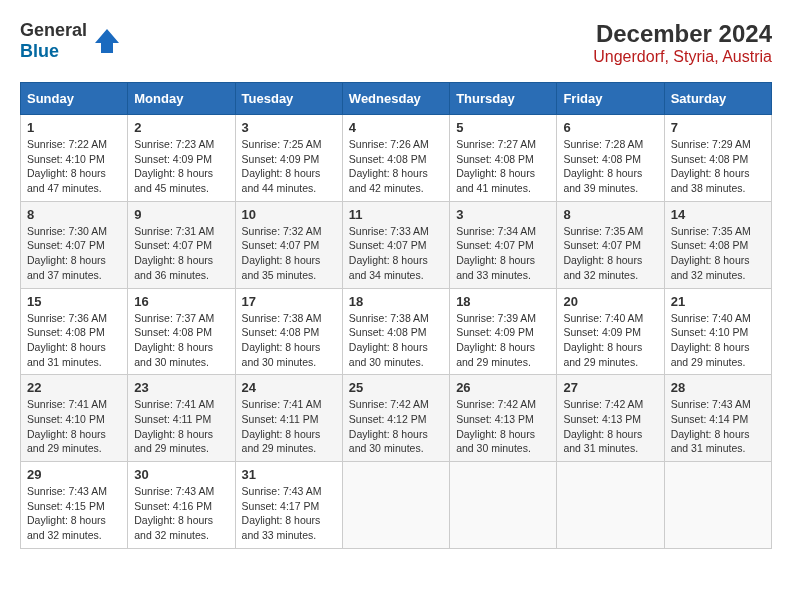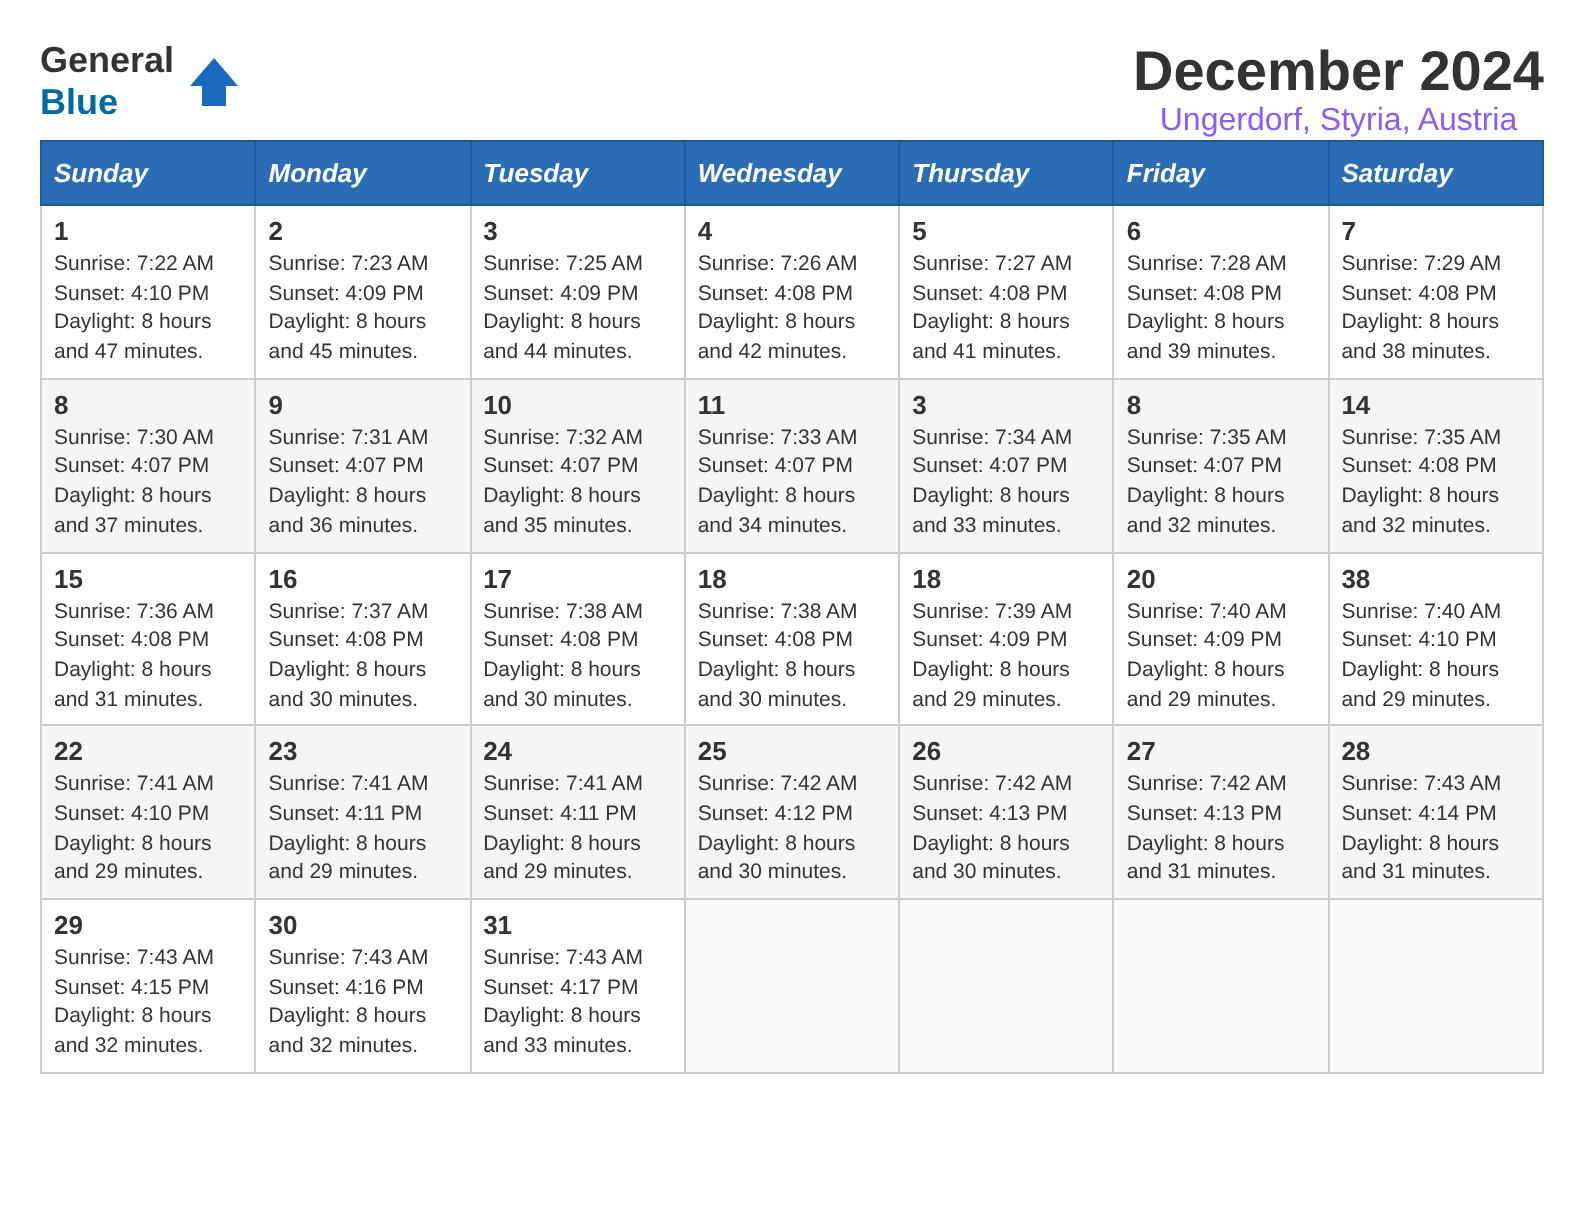--- a/index.html
+++ b/index.html
@@ -7,54 +7,54 @@
       font-family: Arial, sans-serif;
       background: #fff;
       width: 792px;
       min-height: 612px;
       padding: 20px;
     }
     .header {
       display: flex;
       justify-content: space-between;
       align-items: flex-start;
+      margin-bottom: 16px;
     }
     .logo {
       display: flex;
       align-items: center;
     }
     .logo-general { color: #333; }
     .logo-blue { color: #1a6abf; }
     .title-section {
       text-align: right;
     }
     .month-year {
-      font-size: 28px;
+      font-size: 24px;
       font-weight: bold;
       color: #333;
     }
     .location {
       font-size: 16px;
-      color: #8b5cf6;
+      color: #b91c1c;
       text-align: center;
     }
     .calendar {
       width: 100%;
       border-collapse: collapse;
       font-size: 11px;
     }
     .calendar th {
       background: #2a6db5;
       color: #fff;
       padding: 8px 6px;
       text-align: left;
       font-size: 13px;
       font-weight: bold;
       border: 1px solid #1a5a9a;
-      font-style: italic;
     }
     .calendar td {
       border: 1px solid #ccc;
       vertical-align: top;
       padding: 5px 6px;
       width: 107px;
       min-height: 80px;
       background: #fff;
     }
     .calendar tr:nth-child(even) td {
@@ -191,21 +191,21 @@
       </td>
         <td>
         <span class="day-number">18</span>
         <span class="day-info">Sunrise: 7:39 AM<br>Sunset: 4:09 PM<br>Daylight: 8 hours and 29 minutes.</span>
       </td>
         <td>
         <span class="day-number">20</span>
         <span class="day-info">Sunrise: 7:40 AM<br>Sunset: 4:09 PM<br>Daylight: 8 hours and 29 minutes.</span>
       </td>
         <td>
-        <span class="day-number">38</span>
+        <span class="day-number">21</span>
         <span class="day-info">Sunrise: 7:40 AM<br>Sunset: 4:10 PM<br>Daylight: 8 hours and 29 minutes.</span>
       </td>
       </tr>
       <tr>
         <td>
         <span class="day-number">22</span>
         <span class="day-info">Sunrise: 7:41 AM<br>Sunset: 4:10 PM<br>Daylight: 8 hours and 29 minutes.</span>
       </td>
         <td>
         <span class="day-number">23</span>

